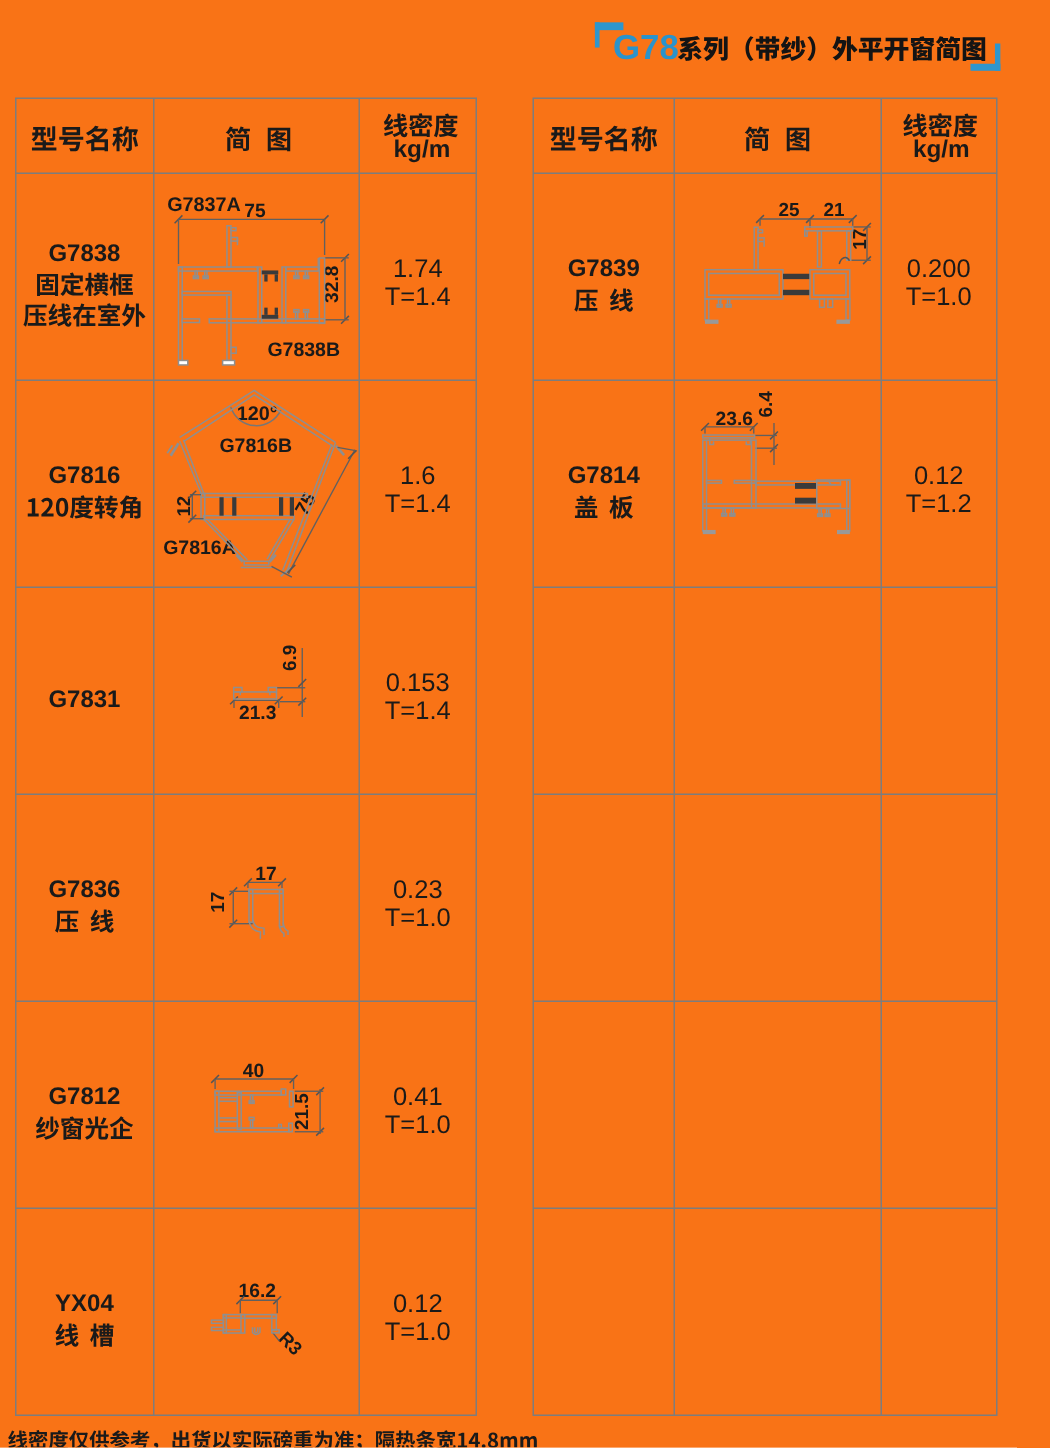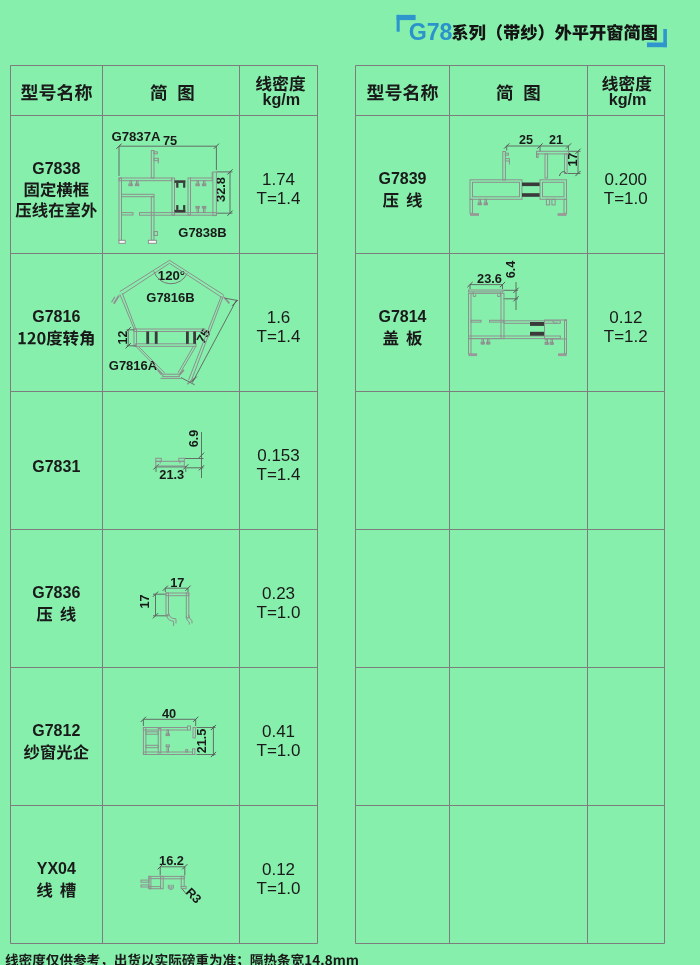--- a/index.html
+++ b/index.html
@@ -1,14 +1,14 @@
 <!DOCTYPE html>
 <html><head><meta charset="utf-8"><title>G78</title><style>
 html,body{margin:0;padding:0}
-.page{position:relative;width:700px;height:965px;background:#86efac;overflow:hidden;font-family:"Liberation Sans",sans-serif}
+.page{position:relative;width:700px;height:965px;background:#f97316;overflow:hidden;font-family:"Liberation Sans",sans-serif}
 </style></head><body>
 <div class="page">
 <svg width="700" height="965" viewBox="0 0 700 965">
 
 <rect x="396.6" y="14.9" width="3.1" height="16.8" fill="#2e96cd"></rect>
       <rect x="396.6" y="14.9" width="19" height="5.2" fill="#2e96cd"></rect>
 
 <text x="408.7" y="39.6" font-size="23.2" font-weight="bold" text-anchor="start" fill="#2b93cb">G78</text>
 
 <path d="M455.2 35.3C454.5 36.3 453.1 37.4 451.8 38.0C452.5 38.4 453.5 39.2 454.0 39.7C455.2 38.9 456.8 37.5 457.8 36.2ZM462.0 36.5C463.3 37.4 464.9 38.8 465.6 39.7L467.9 38.2C467.0 37.3 465.3 36.0 464.0 35.2ZM462.3 31.3L463.1 32.2L459.2 32.4C461.3 31.4 463.2 30.1 465.0 28.7L463.2 27.1C462.5 27.7 461.8 28.3 461.0 28.9L458.0 29.0C458.9 28.4 459.7 27.8 460.4 27.1C462.7 26.8 464.8 26.5 466.7 26.1L464.9 24.0C461.9 24.7 457.2 25.2 452.9 25.3C453.2 25.8 453.5 26.8 453.5 27.5C454.6 27.4 455.8 27.4 456.9 27.3C456.2 28.0 455.5 28.4 455.2 28.6C454.7 29.0 454.3 29.2 453.9 29.3C454.1 29.9 454.5 30.9 454.6 31.3C455.0 31.2 455.5 31.1 457.8 30.9C456.9 31.5 456.1 31.8 455.7 32.1C454.6 32.6 453.9 32.9 453.2 33.0C453.4 33.6 453.8 34.7 453.9 35.2C454.5 34.9 455.3 34.8 458.9 34.5L458.9 37.9C458.9 38.1 458.8 38.1 458.5 38.2C458.2 38.2 457.1 38.2 456.2 38.1C456.6 38.8 457.0 39.8 457.2 40.6C458.4 40.6 459.5 40.5 460.3 40.2C461.2 39.8 461.4 39.1 461.4 38.0L461.4 34.3L464.6 34.0C465.0 34.6 465.3 35.1 465.6 35.5L467.5 34.4C466.8 33.2 465.5 31.6 464.2 30.4ZM479.1 25.9L479.1 36.0L481.5 36.0L481.5 25.9ZM482.6 24.4L482.6 37.7C482.6 38.0 482.5 38.1 482.2 38.1C481.9 38.1 481.0 38.1 480.1 38.1C480.5 38.7 480.8 39.8 480.9 40.4C482.4 40.5 483.4 40.4 484.2 40.0C484.9 39.6 485.1 39.0 485.1 37.7L485.1 24.4ZM471.6 34.2C472.1 34.7 472.8 35.4 473.3 35.9C472.3 37.1 471.0 38.0 469.5 38.6C470.1 39.1 470.7 40.1 471.0 40.7C475.2 38.8 477.6 35.2 478.3 29.1L476.8 28.6L476.4 28.7L473.6 28.7C473.7 28.3 473.8 27.8 473.9 27.3L478.6 27.3L478.6 24.9L469.4 24.9L469.4 27.3L471.4 27.3C471.0 29.5 470.1 31.5 469.0 32.7C469.5 33.1 470.5 34.0 470.8 34.5C471.6 33.6 472.3 32.3 472.8 31.0L475.6 31.0C475.4 32.0 475.0 32.9 474.7 33.7L473.0 32.3ZM497.0 32.4C497.0 36.2 498.6 39.0 500.4 40.7L502.3 39.8C500.8 38.1 499.3 35.8 499.3 32.4C499.3 28.9 500.8 26.6 502.3 24.9L500.4 24.1C498.6 25.7 497.0 28.5 497.0 32.4ZM504.1 29.7L504.1 33.7L505.9 33.7L505.9 39.1L508.4 39.1L508.4 35.2L510.3 35.2L510.3 40.5L512.9 40.5L512.9 35.2L515.4 35.2L515.4 36.7C515.4 36.9 515.4 37.0 515.2 37.0C515.0 37.0 514.3 37.0 513.8 36.9C514.1 37.5 514.4 38.4 514.5 39.1C515.5 39.1 516.4 39.1 517.1 38.7C517.8 38.4 518.0 37.8 518.0 36.8L518.0 33.7L519.3 33.7L519.3 29.7ZM510.3 33.0L506.6 33.0L506.6 31.8L510.3 31.8ZM512.9 33.0L512.9 31.8L516.7 31.8L516.7 33.0ZM514.6 24.2L514.6 25.8L512.9 25.8L512.9 24.3L510.4 24.3L510.4 25.8L508.8 25.8L508.8 24.2L506.3 24.2L506.3 25.8L503.9 25.8L503.9 27.9L506.3 27.9L506.3 29.2L508.8 29.2L508.8 27.9L510.4 27.9L510.4 29.1L512.9 29.1L512.9 27.9L514.6 27.9L514.6 29.2L517.2 29.2L517.2 27.9L519.5 27.9L519.5 25.8L517.2 25.8L517.2 24.2ZM520.8 37.4L521.2 39.8C523.1 39.3 525.4 38.5 527.5 37.8L527.2 35.7C524.9 36.3 522.4 37.1 520.8 37.4ZM528.1 27.2C528.0 28.9 527.6 30.9 527.1 32.0C527.7 32.3 528.7 32.7 529.2 33.0C529.7 31.7 530.2 29.5 530.4 27.6ZM533.4 27.4C534.0 28.9 534.6 30.9 534.8 32.2L537.1 31.4C536.9 30.1 536.2 28.2 535.5 26.7ZM534.4 32.7C533.2 36.3 530.6 37.7 526.4 38.3C526.9 38.9 527.5 39.8 527.7 40.6C532.4 39.5 535.3 37.7 536.7 33.4ZM530.7 24.2L530.7 34.9L533.1 34.9L533.1 24.2ZM521.4 31.9C521.7 31.8 522.1 31.6 523.3 31.5C522.9 32.1 522.5 32.6 522.2 32.8C521.7 33.4 521.3 33.8 520.8 33.9C521.1 34.5 521.5 35.7 521.6 36.1C522.1 35.8 522.9 35.6 527.4 34.9C527.3 34.4 527.2 33.4 527.3 32.8L524.8 33.1C525.9 31.8 526.9 30.4 527.7 28.9L525.7 27.6C525.4 28.2 525.1 28.8 524.8 29.4L523.7 29.4C524.6 28.1 525.5 26.6 526.1 25.2L523.8 24.2C523.2 26.1 522.1 28.1 521.7 28.7C521.3 29.2 521.0 29.5 520.6 29.6C520.9 30.3 521.3 31.4 521.4 31.9ZM543.6 32.4C543.6 28.5 542.0 25.7 540.2 24.1L538.3 24.9C539.8 26.6 541.3 28.9 541.3 32.4C541.3 35.8 539.8 38.1 538.3 39.8L540.2 40.7C542.0 39.0 543.6 36.2 543.6 32.4ZM557.8 24.2C557.3 27.1 556.4 30.0 554.9 31.7C555.5 32.1 556.6 32.8 557.0 33.3C557.8 32.2 558.6 30.7 559.2 29.0L561.4 29.0C561.2 30.2 560.9 31.4 560.5 32.4L559.0 31.2L557.5 32.9L559.4 34.6C558.3 36.2 556.9 37.4 555.0 38.2C555.6 38.6 556.7 39.7 557.1 40.3C561.1 38.4 563.6 34.1 564.4 27.1L562.6 26.6L562.1 26.6L559.9 26.6C560.1 26.0 560.2 25.3 560.4 24.6ZM564.6 24.2L564.6 40.6L567.3 40.6L567.3 32.1C568.1 33.1 569.0 34.2 569.5 35.0L571.7 33.3C570.9 32.3 569.2 30.6 568.2 29.4L567.3 30.0L567.3 24.2ZM574.5 28.8C575.0 29.8 575.5 31.3 575.6 32.1L578.0 31.4C577.9 30.5 577.3 29.1 576.8 28.1ZM584.2 28.0C583.9 29.1 583.4 30.5 582.9 31.4L585.1 32.1C585.6 31.2 586.3 30.0 586.9 28.7ZM572.6 32.5L572.6 35.0L579.2 35.0L579.2 40.5L581.8 40.5L581.8 35.0L588.4 35.0L588.4 32.5L581.8 32.5L581.8 27.7L587.4 27.7L587.4 25.2L573.6 25.2L573.6 27.7L579.2 27.7L579.2 32.5ZM599.6 27.5L599.6 31.3L596.2 31.3L596.2 30.9L596.2 27.5ZM589.8 31.3L589.8 33.7L593.4 33.7C593.0 35.5 592.0 37.4 589.7 38.7C590.4 39.2 591.3 40.1 591.8 40.6C594.7 38.8 595.7 36.2 596.0 33.7L599.6 33.7L599.6 40.6L602.3 40.6L602.3 33.7L605.6 33.7L605.6 31.3L602.3 31.3L602.3 27.5L605.1 27.5L605.1 25.1L590.4 25.1L590.4 27.5L593.6 27.5L593.6 30.9L593.6 31.3ZM615.6 28.5C617.4 29.1 619.8 30.2 621.1 31.0L615.1 31.0C615.3 30.6 615.7 30.1 616.0 29.6L613.3 29.2C613.1 29.7 612.8 30.4 612.5 31.0L609.0 31.0C610.9 30.4 612.9 29.5 614.5 28.5L612.8 27.3L616.9 27.3ZM613.0 24.6L613.3 25.4L607.3 25.4L607.3 28.6L609.2 28.6C608.4 28.9 607.7 29.1 607.0 29.2L608.2 31.2L608.6 31.1L608.6 40.5L611.2 40.5L611.2 40.2L618.6 40.2L618.6 40.4L621.2 40.4L621.2 31.1L621.3 31.1L623.0 29.5C622.4 29.2 621.6 28.8 620.8 28.5L622.5 28.5L622.5 25.4L616.3 25.4C616.1 24.9 615.9 24.5 615.7 24.1ZM611.2 38.4L611.2 37.2C611.5 37.6 611.8 38.1 612.0 38.4ZM613.0 32.8C612.7 33.4 612.1 34.1 611.2 34.7L611.2 32.7L618.6 32.7L618.6 38.4L612.4 38.4C613.5 38.1 614.5 37.7 615.4 37.2C616.2 37.6 616.9 37.9 617.3 38.2L618.5 37.0C618.1 36.7 617.5 36.4 616.9 36.1C617.6 35.5 618.1 34.8 618.5 34.0L617.3 33.4L616.9 33.5L614.5 33.5L614.7 33.0ZM612.6 36.1L613.4 36.4C612.7 36.7 611.9 36.9 611.2 37.0L611.2 34.9C611.6 35.1 612.0 35.6 612.3 35.9C612.8 35.6 613.2 35.2 613.5 34.9L615.8 34.9C615.6 35.0 615.3 35.2 615.1 35.4C614.6 35.2 614.2 35.1 613.8 34.9ZM609.8 28.5L609.8 27.3L612.6 27.3C611.7 27.8 610.8 28.1 609.8 28.5ZM617.7 27.3L619.9 27.3L619.9 28.1C619.1 27.8 618.4 27.5 617.7 27.3ZM628.9 32.2L628.9 38.6L635.0 38.6C635.2 39.2 635.4 39.8 635.5 40.3C636.8 40.4 637.8 40.3 638.5 40.0C639.3 39.7 639.5 39.1 639.5 38.0L639.5 29.3L636.7 29.3L638.6 28.4C638.5 28.1 638.3 27.8 638.1 27.4L640.0 27.4L640.0 25.4L635.8 25.4L636.1 24.7L633.7 24.1C633.4 25.2 632.8 26.4 632.1 27.3L632.1 25.4L628.6 25.4L628.9 24.7L626.5 24.1C626.0 25.5 625.0 27.1 623.8 28.0C624.4 28.3 625.4 28.9 625.9 29.3C626.4 28.8 626.9 28.1 627.4 27.4L627.8 27.4C628.2 28.1 628.6 28.9 628.7 29.4L630.8 28.5C630.7 28.2 630.5 27.8 630.3 27.4L632.0 27.4L631.6 27.9C632.2 28.1 633.2 28.8 633.6 29.2C634.1 28.7 634.5 28.1 634.9 27.4L635.4 27.4C635.8 28.0 636.3 28.8 636.5 29.3L629.7 29.3L629.7 31.5L637.0 31.5L637.0 38.0C637.0 38.2 636.9 38.3 636.7 38.3C636.5 38.3 636.0 38.3 635.5 38.3L635.5 32.2ZM633.3 36.3L633.3 36.8L631.0 36.8L631.0 36.3ZM631.0 34.0L633.3 34.0L633.3 34.6L631.0 34.6ZM625.8 29.9C626.2 30.3 626.7 30.8 627.0 31.3L624.8 31.3L624.8 40.5L627.3 40.5L627.3 31.7L627.5 32.1L629.5 30.7C629.1 30.1 628.3 29.3 627.6 28.7ZM641.8 24.8L641.8 40.6L644.2 40.6L644.2 40.0L654.3 40.0L654.3 40.6L656.8 40.6L656.8 24.8ZM645.2 36.6C647.0 36.8 649.3 37.3 651.0 37.8L644.2 37.8L644.2 33.2C644.5 33.6 644.7 34.1 644.8 34.5C645.6 34.3 646.4 34.0 647.2 33.8L646.7 34.4C648.2 34.7 650.0 35.3 651.1 35.8L652.1 34.3C651.2 33.9 649.8 33.5 648.5 33.2L649.4 32.8C650.7 33.4 652.1 33.9 653.5 34.2C653.7 33.9 654.0 33.4 654.3 33.0L654.3 37.8L652.6 37.8L653.4 36.5C651.5 35.9 648.7 35.3 646.3 35.0ZM644.2 29.8L644.2 27.0L647.4 27.0C646.6 28.1 645.4 29.1 644.2 29.8ZM644.2 30.1C644.7 30.5 645.3 31.1 645.6 31.4L646.3 30.9C646.6 31.1 646.9 31.3 647.2 31.5C646.2 31.8 645.2 32.1 644.2 32.3ZM648.5 27.0L654.3 27.0L654.3 32.3C653.4 32.1 652.4 31.9 651.5 31.6C652.6 30.8 653.6 29.9 654.3 28.8L652.9 28.0L652.5 28.1L649.1 28.1L649.6 27.4ZM649.3 30.6C648.8 30.4 648.5 30.2 648.1 29.9L650.5 29.9C650.1 30.2 649.7 30.4 649.3 30.6Z" fill="#141414"></path>

